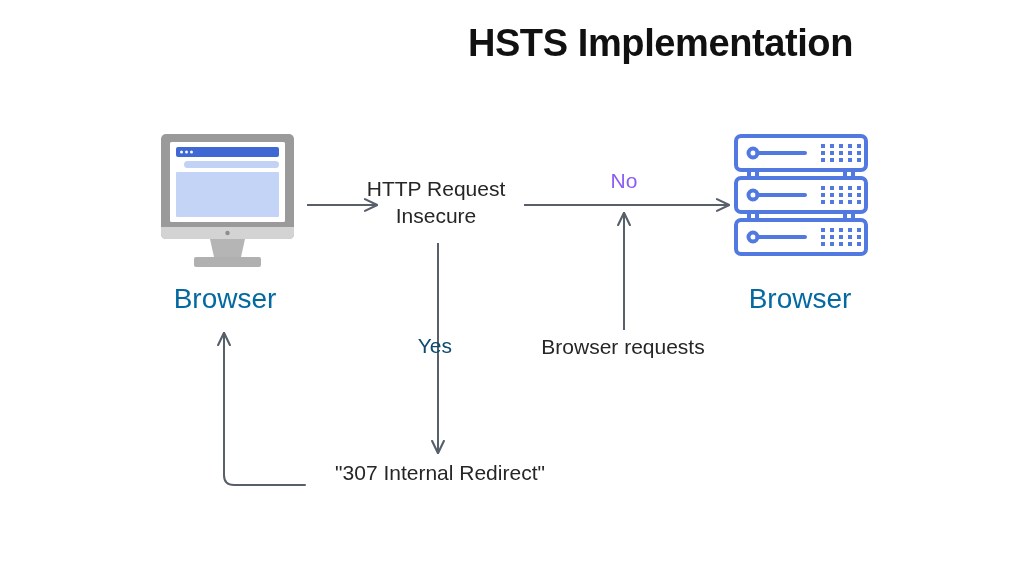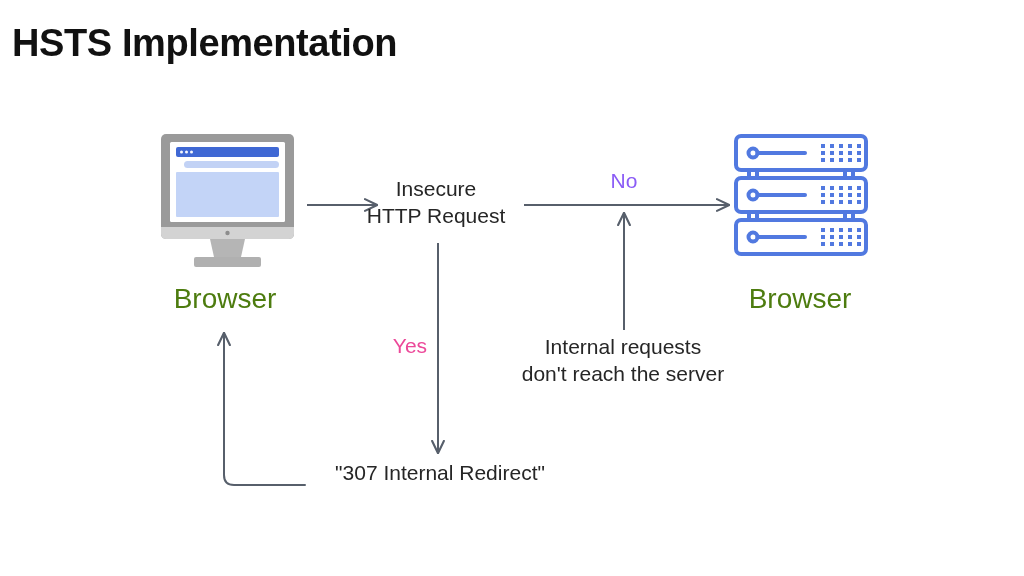--- a/index.html
+++ b/index.html
@@ -20,62 +20,62 @@
   #canvas {
     position: absolute;
     inset: 0;
     width: 1024px;
     height: 576px;
   }
 
   
   .title {
     position: absolute;
-    left: 12px;
+    left: 4px;
     top: 22px;
     width: 849px;
-    text-align: left;
+    text-align: right;
     font-size: 38px;
     font-weight: 700;
     letter-spacing: -0.4px;
     color: #111111;
   }
 
   
   .lbl {
     position: absolute;
     text-align: center;
     line-height: 1.28;
     white-space: nowrap;
   }
 
   .node-label {
     font-size: 28px;
     font-weight: 400;
-    color: #4d7c0f;
+    color: #0369a1;
   }
 
   .flow-text {
     font-size: 21px;
     font-weight: 400;
     color: #262626;
   }
 
   .decision-label {
     font-size: 21px;
     font-weight: 500;
   }
 
   
   #browser-label   { left: 120px;  top: 281px; width: 210px; }
   #server-label    { left: 700px;  top: 281px; width: 200px; }
 
   #insecure-http   { left: 346px;  top: 176px; width: 180px; }
   #no-label        { left: 582px;  top: 168px; width: 84px;  color: #8b5cf6; }
-  #yes-label       { left: 368px;  top: 333px; width: 84px;  color: #ec4899; }
+  #yes-label       { left: 368px;  top: 333px; width: 84px;  color: #0c4a6e; text-align: right; }
   #no-reach        { left: 492px;  top: 334px; width: 262px; }
   #redirect-text   { left: 302px;  top: 460px; width: 276px; }
 
   
   #browser-icon {
     position: absolute;
     left: 155px;
     top: 133px;
     width: 145px;
     height: 143px;
@@ -215,28 +215,27 @@
           <rect x="115" y="109" width="4" height="4"></rect>
         <rect x="124" y="109" width="4" height="4"></rect>
       </g>
     </g>
   </g>
 </svg>
 
 <div class="lbl node-label" id="server-label">Browser</div>
 
 <div class="lbl flow-text" id="insecure-http">
+  <div>HTTP Request</div>
   <div>Insecure</div>
-  <div>HTTP Request</div>
 </div>
 
 <div class="lbl decision-label" id="no-label">No</div>
 
 <div class="lbl decision-label" id="yes-label">Yes</div>
 
 <div class="lbl flow-text" id="no-reach">
-  <div>Internal requests</div>
-  <div>don't reach the server</div>
+  <div>Browser requests</div>
 </div>
 
 <div class="lbl flow-text" id="redirect-text">
   <div>"307 Internal Redirect"</div>
 </div>
 
 </body></html>

